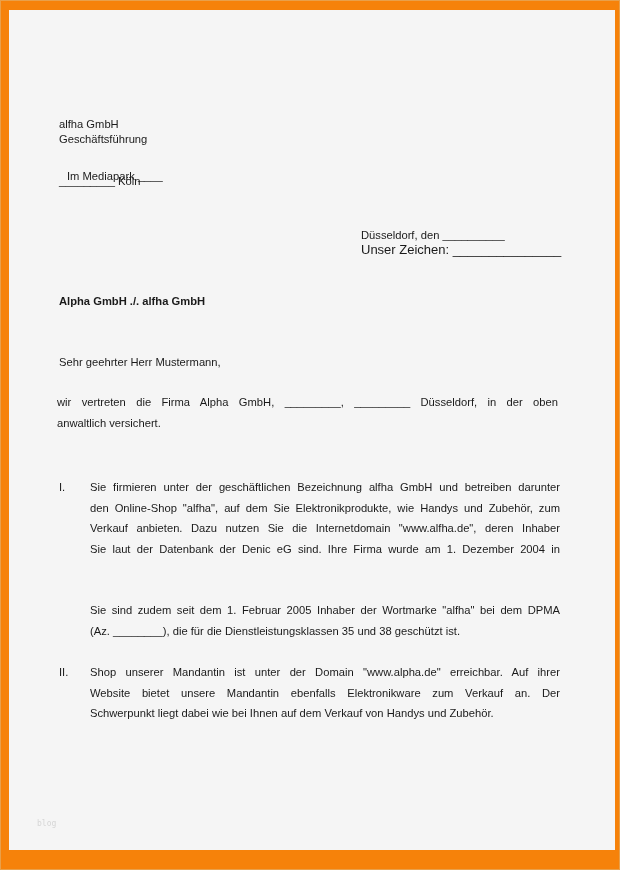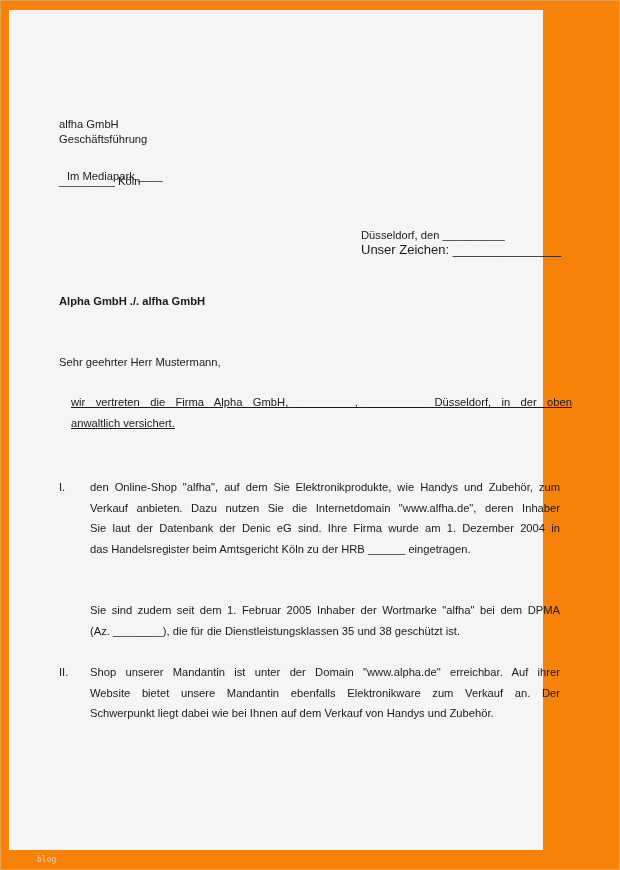--- a/index.html
+++ b/index.html
@@ -8,56 +8,56 @@
   .page { position:absolute; left:9px; top:10px; width:506px; height:840px; background:#f5f5f5; width:506px; }
   .page { width:506px; }
   .abs { position:absolute; white-space:nowrap; }
   .sm { font-size:11.2px; line-height:15px; }
   .xs { font-size:13px; line-height:12px; }
   .bold { font-weight:bold; }
   .para { position:absolute; font-size:11.2px; line-height:20.5px; text-align:justify; }
   .jline { display:block; text-align:justify; text-align-last:justify; height:20.5px; white-space:nowrap; }
   .jline.end { text-align-last:left; }
   .num { position:absolute; font-size:11.2px; line-height:20.5px; }
-  .watermark { position:absolute; font-size:8px; color:#d6d6d6; font-family:"DejaVu Sans Mono", monospace;margin-top:36px; }
+  .watermark { position:absolute; font-size:8px; color:#d6d6d6; font-family:"DejaVu Sans Mono", monospace; }
 </style>
 </head>
 <body>
 
 <div class="frame"></div>
-<div class="page" style="left:9px;top:10px;width:534px;height:840px;">
+<div class="page" style="left:9px;top:10px;width:606px;height:840px;">
 
   <div>
     <div class="abs sm" style="left:50px;top:107px;">alfha GmbH</div>
     <div class="abs sm" style="left:50px;top:122px;">Geschäftsführung</div>
     <div class="abs sm" style="left:58px;top:137px;margin-top:22px;">Im Mediapark ____</div>
     <div class="abs sm" style="left:50px;top:164px;">_________ Köln</div>
   </div>
 
   <div>
     <div class="abs sm" style="left:352px;top:218px;">Düsseldorf, den __________</div>
     <div class="abs xs" style="left:352px;top:234px;">Unser Zeichen: _______________</div>
   </div>
 
   <div class="abs sm bold" style="left:50px;top:284px;">Alpha GmbH ./. alfha GmbH</div>
 
   <div class="abs sm" style="left:50px;top:345px;">Sehr geehrter Herr Mustermann,</div>
 
-  <div class="para" style="left:62px;top:382px;width:501px;text-decoration:underline;">
+  <div class="para" style="left:48px;top:382px;width:501px;">
     <span class="jline">wir vertreten die Firma Alpha GmbH, _________, _________ Düsseldorf, in der oben</span>
     <span class="jline end">anwaltlich versichert.</span>
   </div>
 
   <div>
     <div class="num" style="left:50px;top:467px;">I.</div>
     <div class="para" style="left:81px;top:467px;width:470px;">
+      <span class="jline">Sie firmieren unter der geschäftlichen Bezeichnung alfha GmbH und betreiben darunter</span>
       <span class="jline">den Online-Shop "alfha", auf dem Sie Elektronikprodukte, wie Handys und Zubehör, zum</span>
       <span class="jline">Verkauf anbieten. Dazu nutzen Sie die Internetdomain "www.alfha.de", deren Inhaber</span>
       <span class="jline">Sie laut der Datenbank der Denic eG sind. Ihre Firma wurde am 1. Dezember 2004 in</span>
-      <span class="jline end">das Handelsregister beim Amtsgericht Köln zu der HRB ______ eingetragen.</span>
     </div>
     <div class="para" style="left:81px;top:590px;width:470px;">
       <span class="jline">Sie sind zudem seit dem 1. Februar 2005 Inhaber der Wortmarke "alfha" bei dem DPMA</span>
       <span class="jline end">(Az. ________), die für die Dienstleistungsklassen 35 und 38 geschützt ist.</span>
     </div>
   </div>
 
   <div>
     <div class="num" style="left:50px;top:652px;">II.</div>
     <div class="para" style="left:81px;top:652px;width:470px;">

